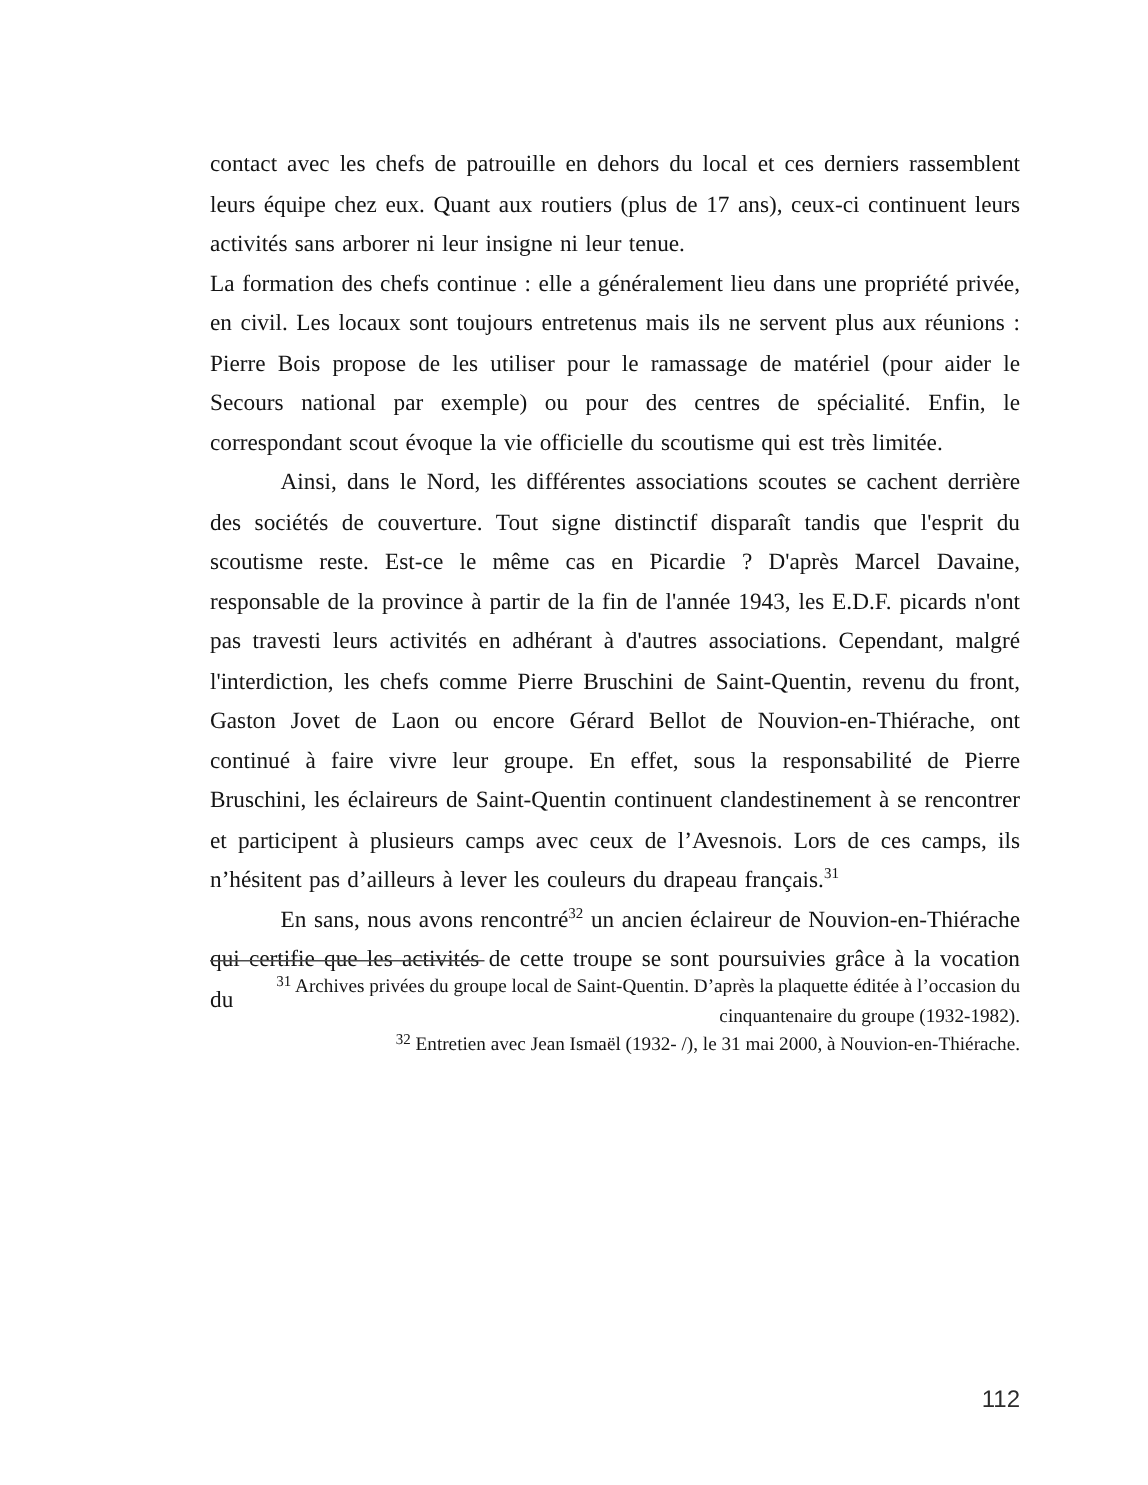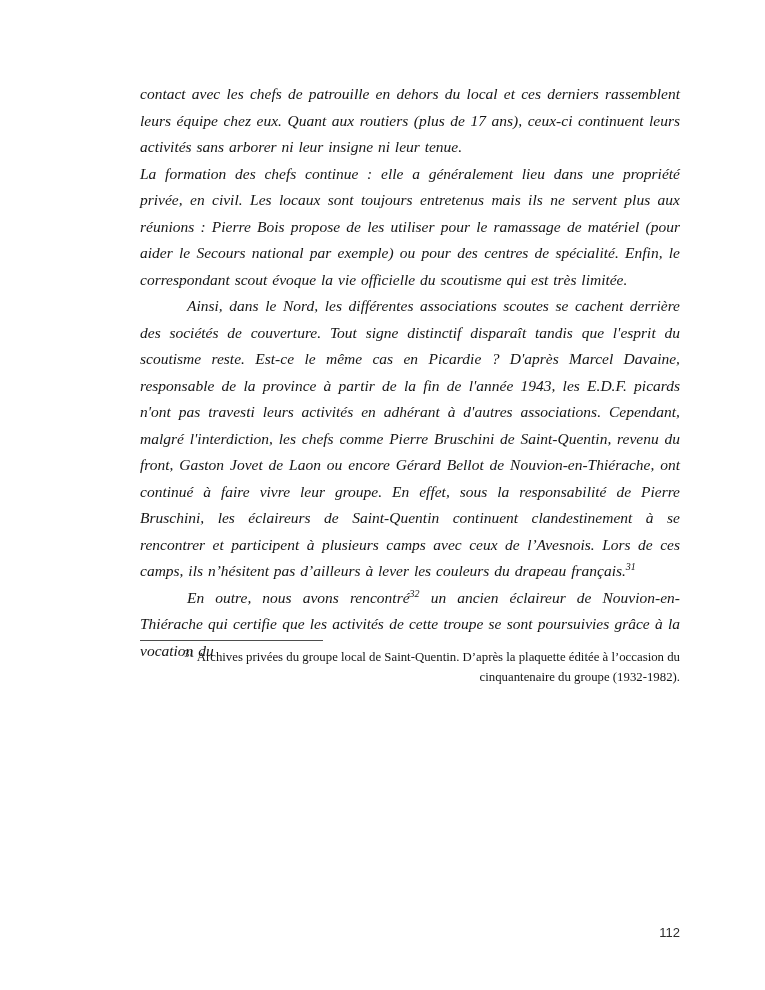--- a/index.html
+++ b/index.html
@@ -9,27 +9,26 @@
     width: 765px;
     height: 990px;
     background: #ffffff;
     font-family: "Liberation Serif", serif;
     color: #141414;
     overflow: hidden;
   }
   .body-text {
     position: absolute;
     left: 140px;
-    top: 81px;
+    top: 97px;
     width: 540px;
     font-size: 15.5px;
     line-height: 26.5px;
     text-align: justify;
     word-spacing: 1px;
-    font-style: italic;
   }
   .para { margin: 0; }
   .para.indent { text-indent: 47px; }
   sup.fnref {
     font-size: 10px;
     line-height: 0;
     vertical-align: baseline;
     position: relative;
     top: -6px;
   }
@@ -57,32 +56,33 @@
     text-indent: -10px;
   }
   .footnote sup.fnref { top: -4px; }
   .page-number {
     position: absolute;
     left: 140px;
     top: 925px;
     width: 540px;
     text-align: right;
     font-family: "Liberation Sans", sans-serif;
-    font-size: 13px;
+    font-size: 16px;
     color: #2b2b2b;
   }
 </style>
 </head>
 <body>
 
 <div class="page">
   <div class="body-text">
       <p class="para"><span>contact avec les chefs de patrouille en dehors du local et ces derniers rassemblent leurs équipe chez eux. Quant aux routiers (plus de 17 ans), ceux-ci continuent leurs activités sans arborer ni leur insigne ni leur tenue.</span></p>
       <p class="para"><span>La formation des chefs continue : elle a généralement lieu dans une propriété privée, en civil. Les locaux sont toujours entretenus mais ils ne servent plus aux réunions : Pierre Bois propose de les utiliser pour le ramassage de matériel (pour aider le Secours national par exemple) ou pour des centres de spécialité. Enfin, le correspondant scout évoque la vie officielle du scoutisme qui est très limitée.</span></p>
       <p class="para indent"><span>Ainsi, dans le Nord, les différentes associations scoutes se cachent derrière des sociétés de couverture. Tout signe distinctif disparaît tandis que l'esprit du scoutisme reste. Est-ce le même cas en Picardie ? D'après Marcel Davaine, responsable de la province à partir de la fin de l'année 1943, les E.D.F. picards n'ont pas travesti leurs activités en adhérant à d'autres associations. Cependant, malgré l'interdiction, les chefs comme Pierre Bruschini de Saint-Quentin, revenu du front, Gaston Jovet de Laon ou encore Gérard Bellot de Nouvion-en-Thiérache, ont continué à faire vivre leur groupe. En effet, sous la responsabilité de Pierre Bruschini, les éclaireurs de Saint-Quentin continuent clandestinement à se rencontrer et participent à plusieurs camps avec ceux de l’Avesnois. Lors de ces camps, ils n’hésitent pas d’ailleurs à lever les couleurs du drapeau français.</span><sup class="fnref">31</sup></p>
-      <p class="para indent"><span>En outre, nous avons rencontré</span><sup class="fnref">32</sup><span> un ancien éclaireur de Nouvion-en-Thiérache qui certifie que les activités de cette troupe se sont poursuivies grâce à la vocation du</span></p>
+      <p class="para indent"><span>En sans, nous avons rencontré</span><sup class="fnref">32</sup><span> un ancien éclaireur de Nouvion-en-Thiérache qui certifie que les activités de cette troupe se sont poursuivies grâce à la vocation du</span></p>
     </div>
   <hr class="footnote-rule">
   <div class="footnotes">
       <p class="footnote"><sup class="fnref">31</sup><span> Archives privées du groupe local de Saint-Quentin. D’après la plaquette éditée à l’occasion du cinquantenaire du groupe (1932-1982).</span></p>
+      <p class="footnote"><sup class="fnref">32</sup><span> Entretien avec Jean Ismaël (1932- /), le 31 mai 2000, à Nouvion-en-Thiérache.</span></p>
     </div>
   <div class="page-number">112</div>
 </div>
 
 </body></html>

